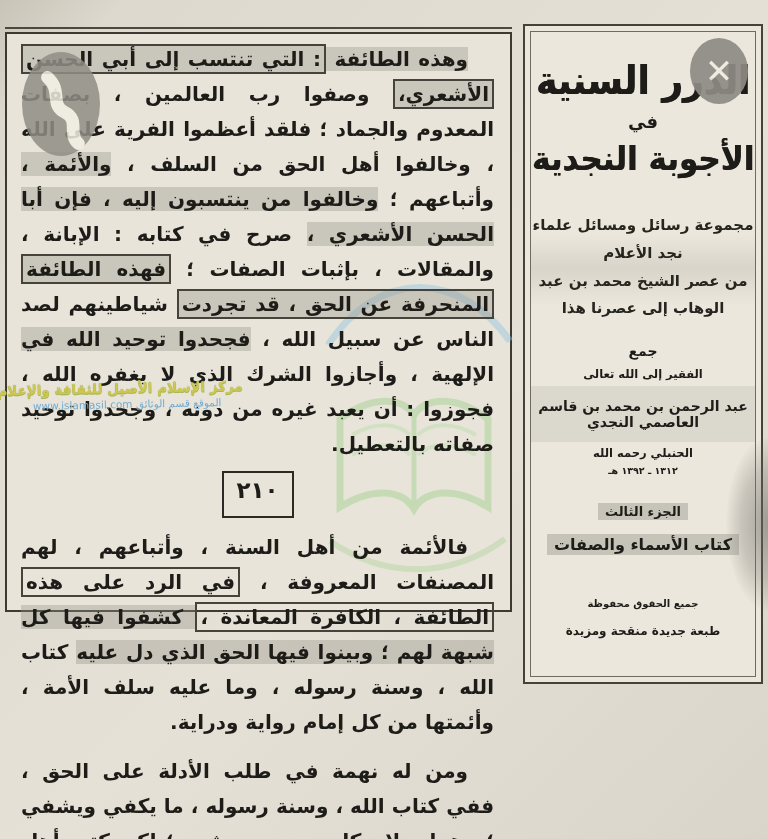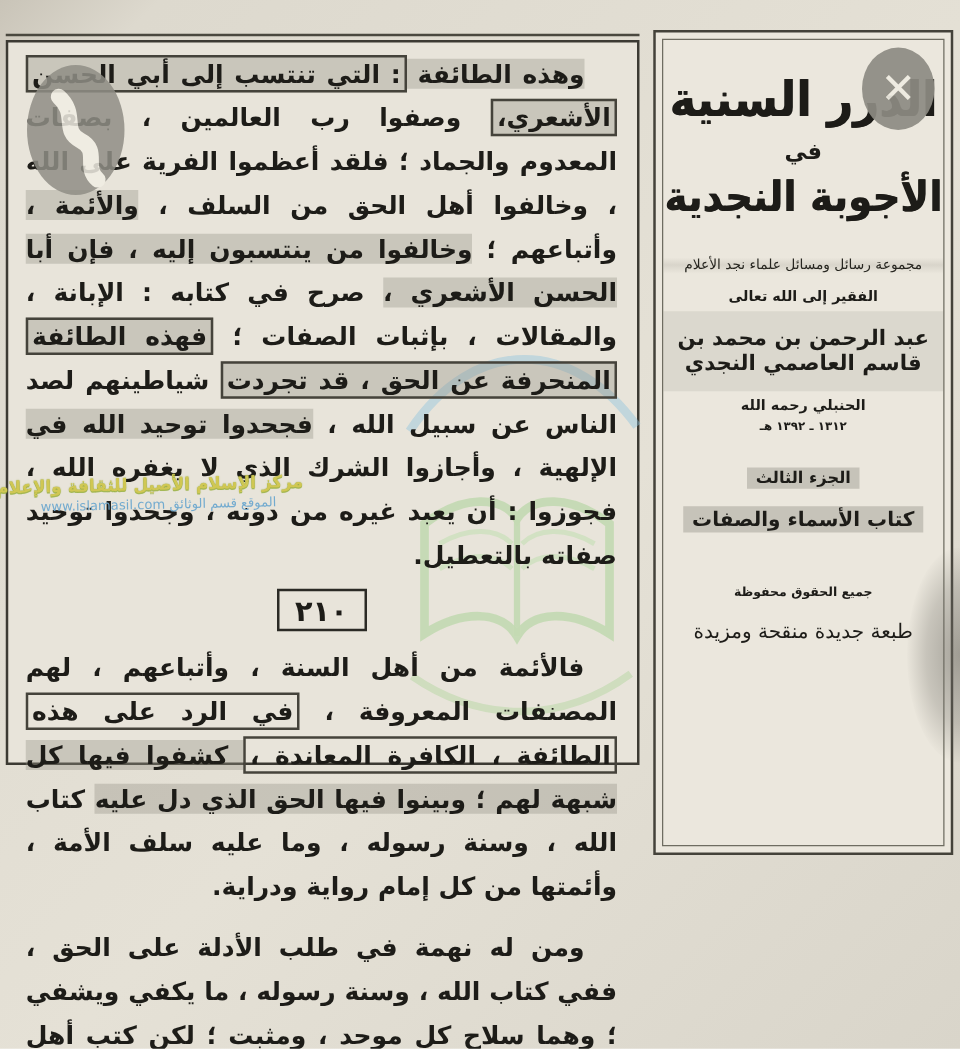--- a/index.html
+++ b/index.html
@@ -33,21 +33,21 @@
     letter-spacing:0;
   }
   .bodytext span { -webkit-box-decoration-break:clone; box-decoration-break:clone; }
   .hl  { background:rgba(147,144,134,0.36); }
   .boxed { border:2px solid #45433b; padding:1px 3px; }
   .pnum {
     position:relative; z-index:2;
     width:72px; margin:9px auto 12px auto;
     border:2px solid #2b2a25;
     text-align:center; font-size:23px; font-weight:bold;
-    padding:4px 0 0 0; background:rgba(232,228,218,0.6);
+    padding:4px 0 13px 0; background:rgba(232,228,218,0.6);
   }
 
   
   .book-wm { position:absolute; z-index:1; right:-10px; top:215px; width:210px; height:380px; opacity:0.55; pointer-events:none; }
 
   
   .wm-text {
     position:absolute; z-index:3; left:4px; bottom:200px; width:232px;
     text-align:center; transform:rotate(-1.2deg); pointer-events:none;
   }
@@ -64,33 +64,33 @@
     position:absolute; left:523px; top:24px; width:240px; height:660px;
     background:#ebe7dd; border:2px solid #44423a;
   }
   .cover-inner {
     position:absolute; inset:5px; border:1px solid #6e6c61;
     text-align:center; padding-top:14px; overflow:hidden;
   }
   .cov-title1 { font-size:36px; font-weight:bold; margin-top:14px; transform:scaleY(1.08); text-shadow:0.6px 0 #1d1c18; }
   .cov-title2 { font-size:18px; font-weight:bold; margin-top:10px; }
   .cov-title3 { font-size:31px; font-weight:bold; margin-top:8px; transform:scaleY(1.08); text-shadow:0.6px 0 #1d1c18; }
-  .cov-sub    { font-size:11px; font-weight:normal; line-height:1.85; margin-top:26px; color:#26251f;
+  .cov-sub    { font-size:15px; font-weight:bold; line-height:1.85; margin-top:36px; color:#26251f;
                 background:linear-gradient(to bottom, transparent 20%, rgba(150,147,137,0.22) 50%, transparent 85%); }
   .cov-jam    { font-size:14px; font-weight:bold; margin-top:20px; }
   .cov-faqir  { font-size:11.5px; font-weight:bold; margin-top:8px; }
-  .cov-name   { font-size:17px; font-weight:bold; margin-top:5px; background:rgba(150,147,137,0.18); display:inline-block; padding:12px 4px;}
+  .cov-name   { font-size:14px; font-weight:bold; margin-top:5px; background:rgba(150,147,137,0.18); display:inline-block; padding:12px 4px;}
   .cov-hanb   { font-size:11.5px; font-weight:bold; margin-top:4px;text-align:center; }
   .cov-dates  { font-size:9.5px; font-weight:bold; margin-top:5px; }
   .cov-part   { font-size:13px; font-weight:bold; margin-top:28px; }
   .cov-part span, .cov-kitab span { background:rgba(148,145,135,0.42); padding:1px 7px; }
   .cov-kitab  { font-size:16px; font-weight:bold; margin-top:16px; }
   .cov-rights { font-size:10px; font-weight:bold; margin-top:44px; }
   .cov-edition{ font-size:13px; font-weight:bold; margin-top:17px; }
-  .cov-ednote { font-size:16px; font-weight:normal; margin-top:15px; }
+  .cov-ednote { font-size:12px; font-weight:bold; margin-top:15px; }
   .cov-date   { font-size:12px; font-weight:bold; margin-top:15px; }
 
   
   .x-sticker {
     position:absolute; left:690px; top:38px; width:58px; height:66px;
     background:#8d8b83; border-radius:50%;
     display:flex; align-items:center; justify-content:center;
     z-index:5; opacity:0.92;
   }
   .x-sticker span { color:#efece2; font-size:34px; font-weight:bold; line-height:1; }
@@ -134,21 +134,23 @@
     </div>
   </div>
 
   <div class="cover">
     <div class="cover-inner">
       <div class="cov-title1">الدرر السنية</div>
       <div class="cov-title2">في</div>
       <div class="cov-title3">الأجوبة النجدية</div>
       <div class="cov-sub">
         <div>مجموعة رسائل ومسائل علماء نجد الأعلام</div>
+        <div>من عصر الشيخ محمد بن عبد الوهاب إلى عصرنا هذا</div>
       </div>
+      <div class="cov-jam">جمع</div>
       <div class="cov-faqir">الفقير إلى الله تعالى</div>
       <div><span class="cov-name">عبد الرحمن بن محمد بن قاسم العاصمي النجدي</span></div>
       <div class="cov-hanb">الحنبلي رحمه الله</div>
       <div class="cov-dates">١٣١٢ ـ ١٣٩٢ هـ</div>
       <div class="cov-part"><span>الجزء الثالث</span></div>
       <div class="cov-kitab"><span>كتاب الأسماء والصفات</span></div>
       <div class="cov-rights">جميع الحقوق محفوظة</div>
       <div class="cov-ednote">طبعة جديدة منقحة ومزيدة</div>
     </div>
   </div>

